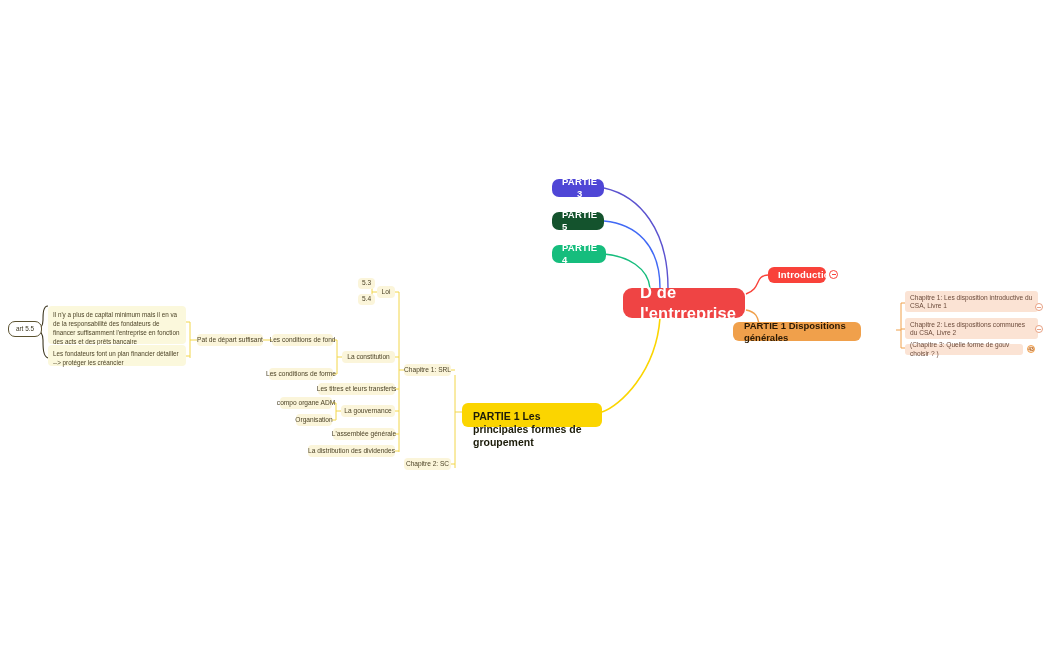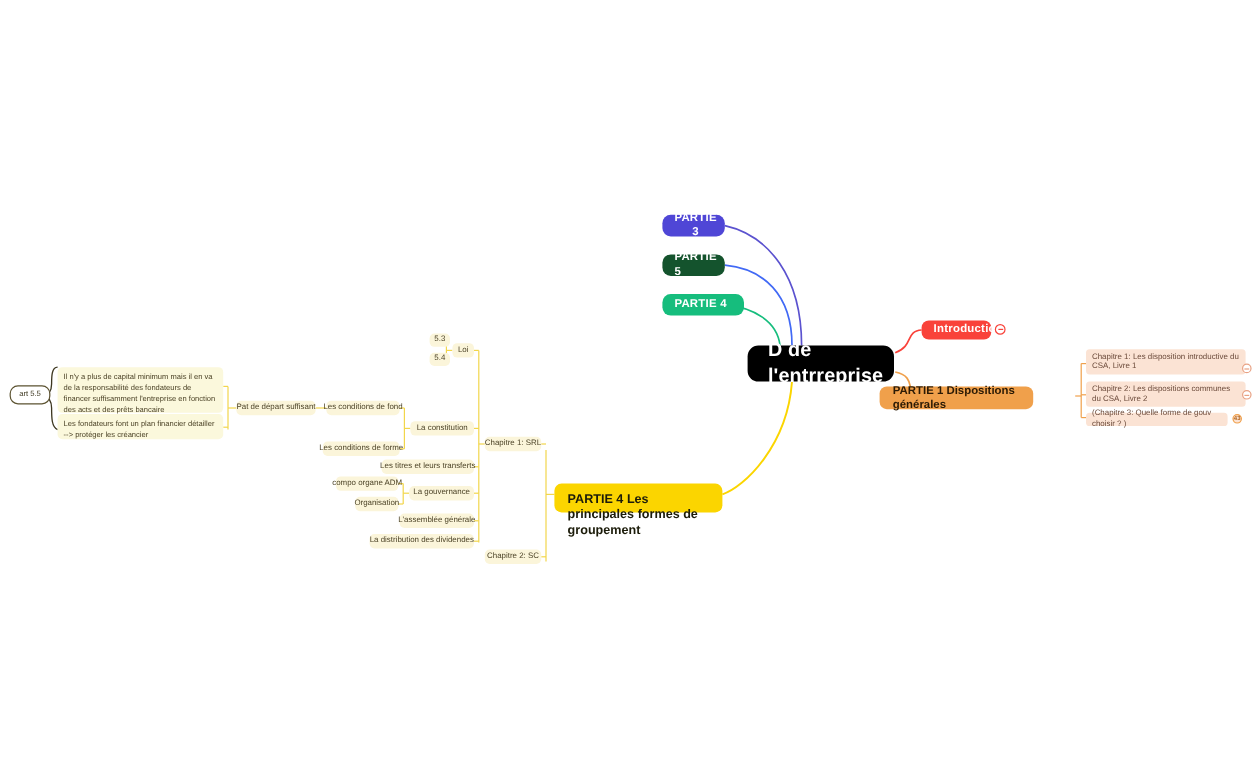--- a/index.html
+++ b/index.html
@@ -26,21 +26,21 @@
   .node {
     position: absolute;
     box-sizing: border-box;
     display: flex;
     align-items: center;
     line-height: 1.25;
   }
 
   
   .root {
-    background: #000000;
+    background: #ef4444;
     color: #ffffff;
     border-radius: 9px;
     font-size: 16.5px;
     font-weight: 700;
     padding: 0 17px;
     letter-spacing: .1px;
   }
 
   
   .pill {
@@ -216,21 +216,21 @@
     <path d="M336,403 L332,403" fill="none" stroke="#f2d64b" stroke-width="1"></path>
     <path d="M336,420 L332,420" fill="none" stroke="#f2d64b" stroke-width="1"></path>
   </svg>
 
   <div class="node root" style="left:623px; top:288px; width:122px; height:30px;">D de l'entrreprise</div>
 
   <div class="node pill pill-p3" style="left:552px; top:179px; width:52px; height:18px;text-align:center;">PARTIE 3</div>
 
   <div class="node pill pill-p5" style="left:552px; top:212px; width:52px; height:18px;">PARTIE 5</div>
 
-  <div class="node pill pill-p4" style="left:552px; top:245px; width:68px; height:18px;">PARTIE 4</div>
+  <div class="node pill pill-p4" style="left:552px; top:245px; width:54px; height:18px;">PARTIE 4</div>
 
   <div class="node pill pill-intro" style="left:768px; top:267px; width:58px; height:16px;">Introduction</div>
   <div class="badge badge-red" style="left:829px; top:270px;">
       <span class="badge-dash"></span>
     </div>
 
   <div class="node pill-p1" style="left:733px; top:322px; width:128px; height:19px;">PARTIE 1 Dispositions générales</div>
 
   <div class="node card-salmon" style="left:905px; top:291px; width:133px; height:21px;">Chapitre 1: Les disposition introductive du CSA, Livre 1</div>
   <div class="badge badge-salmon" style="left:1035px; top:303px;">
@@ -238,21 +238,21 @@
     </div>
 
   <div class="node card-salmon" style="left:905px; top:318px; width:133px; height:21px;">Chapitre 2: Les dispositions communes du CSA, Livre 2</div>
   <div class="badge badge-salmon" style="left:1035px; top:325px;">
       <span class="badge-dash"></span>
     </div>
 
   <div class="node card-salmon" style="left:905px; top:344px; width:118px; height:11px; align-items:center;">(Chapitre 3: Quelle forme de gouv choisir ? )</div>
   <div class="badge badge-salmon-filled" style="left:1027px; top:345px;">43</div>
 
-  <div class="node pill-p2" style="left:462px; top:403px; width:140px; height:24px;">PARTIE 4 Les principales formes de groupement</div>
+  <div class="node pill-p2" style="left:462px; top:403px; width:140px; height:24px;">PARTIE 1 Les principales formes de groupement</div>
 
   <div class="node chip" style="left:404px; top:364px; width:47px; height:12px;">Chapitre 1: SRL</div>
 
   <div class="node chip" style="left:404px; top:458px; width:47px; height:12px;">Chapitre 2: SC</div>
 
   <div class="node chip" style="left:377px; top:286px; width:18px; height:12px;">Loi</div>
 
   <div class="node chip" style="left:358px; top:278px; width:17px; height:11px;">5.3</div>
 
   <div class="node chip" style="left:358px; top:294px; width:17px; height:11px;">5.4</div>

